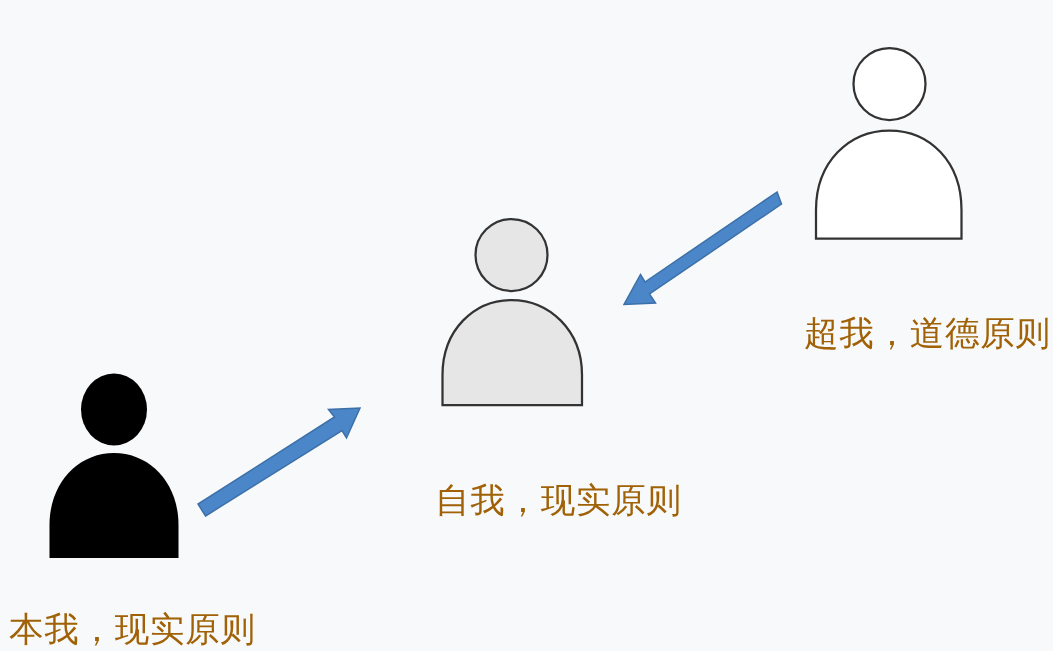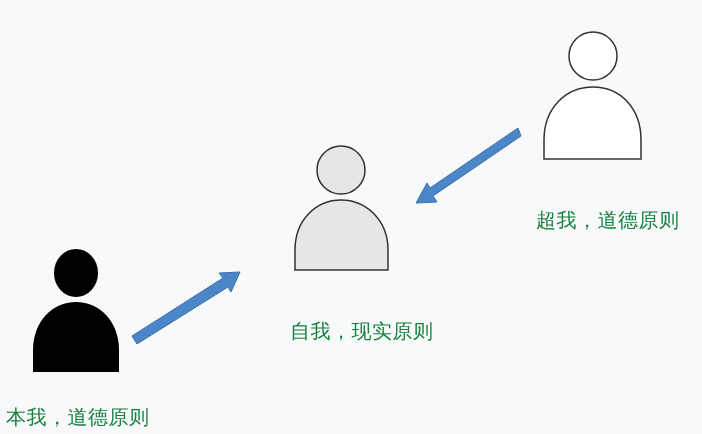--- a/index.html
+++ b/index.html
@@ -5,22 +5,22 @@
     html, body { margin: 0; padding: 0; }
     body {
       width: 702px; height: 434px; overflow: hidden;
       background: #f7f9fb;
       font-family: "DejaVu Sans", sans-serif;
       position: relative;
     }
     .diagram { position: absolute; left: 0; top: 0; width: 702px; height: 434px; }
     .label {
       position: absolute;
-      font-size: 20px;
-      color: #15803d;
+      font-size: 23px;
+      color: #a16207;
       white-space: nowrap;
       letter-spacing: 0.5px;
     }
     svg { position: absolute; left: 0; top: 0; }
   </style>
 </head>
 <body>
 
 <div class="diagram">
   <svg width="702" height="434" viewBox="0 0 702 434">
@@ -42,16 +42,16 @@
 
     <g>
       <polygon points="137,344 228,287 231,292 240,272 219,273 223,278 132,336" fill="#4a86c8" stroke="#3d70a8" stroke-width="1"></polygon>
     </g>
 
     <g>
       <polygon points="518,128 430,188 427,183 416,203 437,202 433,196 521,136" fill="#4a86c8" stroke="#3d70a8" stroke-width="1"></polygon>
     </g>
   </svg>
 
-  <div class="label" style="left:6px; top:404px;">本我，道德原则</div>
+  <div class="label" style="left:6px; top:404px;">本我，现实原则</div>
   <div class="label" style="left:290px; top:318px;">自我，现实原则</div>
   <div class="label" style="left:536px; top:207px;">超我，道德原则</div>
 </div>
 
 </body></html>

